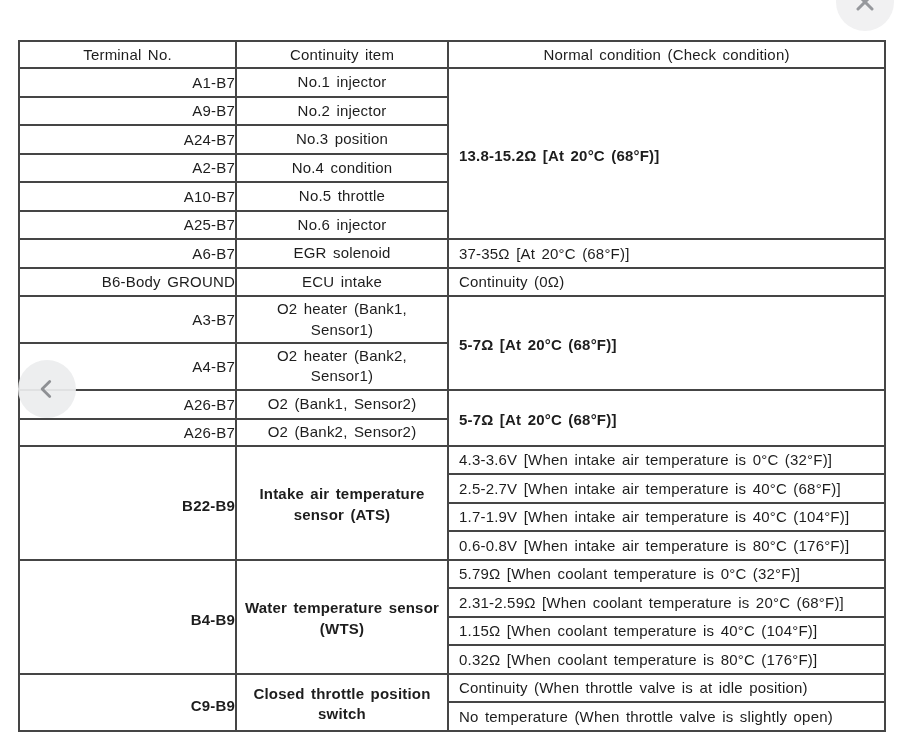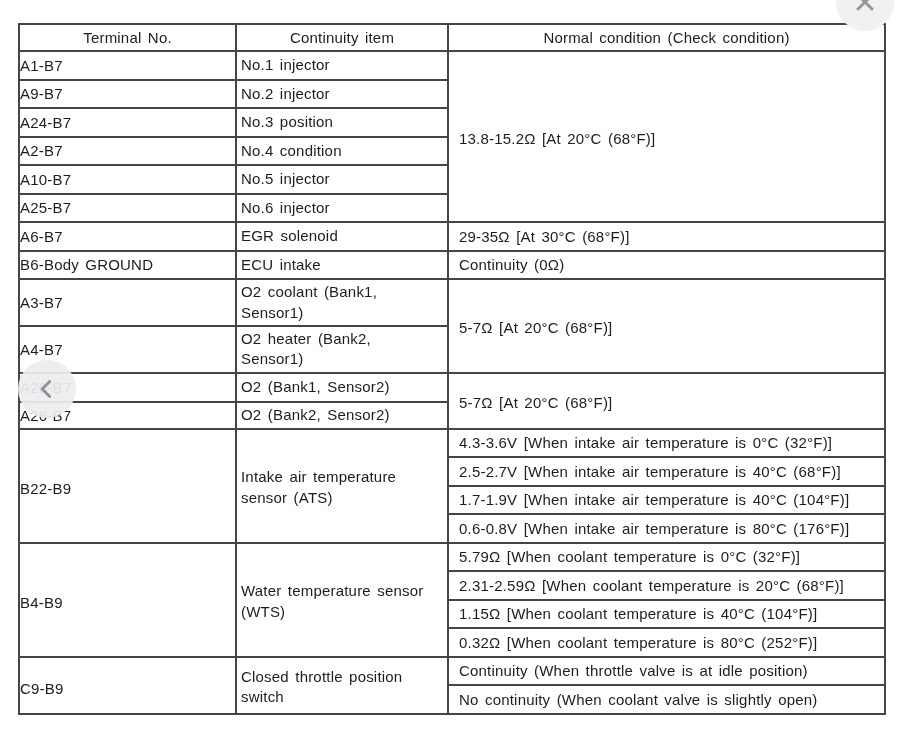--- a/index.html
+++ b/index.html
@@ -8,38 +8,38 @@
     background:#ffffff;
     font-family:"Liberation Sans", sans-serif;
   }
   .page {
     position:relative; width:901px; height:734px;
     background:#ffffff; overflow:hidden;
   }
 
   
   table.spec {
-    position:absolute; left:18px; top:23px; width:866px;
+    position:absolute; left:18px; top:40px; width:866px;
     border-collapse:collapse; table-layout:fixed;
     color:#1d1d1d; font-size:15px;
     letter-spacing:0.2px; word-spacing:2px;
     border:2px solid #353535;
   }
   table.spec th, table.spec td {
     border:2px solid #454545;
     vertical-align:middle;
     overflow:hidden;
   }
   table.spec th {
     font-weight:400; text-align:center; height:27px;
   }
-  td.term { text-align:left; }
-  td.item { white-space:pre-line; line-height:1.35; padding:2px 4px; }
+  td.term { text-align:right; }
+  td.item { text-align:center; white-space:pre-line; line-height:1.35; padding:2px 4px; }
   td.cond { text-align:left; padding:3px 10px; }
-  td.vtop { vertical-align:top; padding-top:6px; }
+  td.vtop { vertical-align:top; padding-top:6px;font-weight:bold; }
   tr.r   { height:28.5px; }
   tr.rt1 { height:47px; }
   tr.rt2 { height:46px; }
   tr.ra  { height:29px; }
   tr.rb  { height:27px; }
 
   
   .close-btn {
     position:absolute; left:836px; top:-27px;
     width:58px; height:58px; border-radius:50%;
@@ -86,42 +86,42 @@
     <tr class="r">
       <td class="term">A24-B7</td>
       <td class="item">No.3 position</td>
     </tr>
     <tr class="r">
       <td class="term">A2-B7</td>
       <td class="item">No.4 condition</td>
     </tr>
     <tr class="r">
       <td class="term">A10-B7</td>
-      <td class="item">No.5 injector</td>
+      <td class="item">No.5 throttle</td>
     </tr>
     <tr class="r">
       <td class="term">A25-B7</td>
       <td class="item">No.6 injector</td>
     </tr>
 
     <tr class="r">
       <td class="term">A6-B7</td>
       <td class="item">EGR solenoid</td>
-      <td class="cond">29-35Ω [At 30°C (68°F)]</td>
+      <td class="cond">37-35Ω [At 20°C (68°F)]</td>
     </tr>
 
     <tr class="r">
       <td class="term">B6-Body GROUND</td>
       <td class="item">ECU intake</td>
       <td class="cond">Continuity (0Ω)</td>
     </tr>
 
     <tr class="rt1">
       <td class="term">A3-B7</td>
-      <td class="item">O2 coolant (Bank1,
+      <td class="item">O2 heater (Bank1,
 Sensor1)</td>
       <td class="cond vtop" rowspan="2">5-7Ω [At 20°C (68°F)]</td>
     </tr>
     <tr class="rt2">
       <td class="term">A4-B7</td>
       <td class="item">O2 heater (Bank2,
 Sensor1)</td>
     </tr>
 
     <tr class="ra">
@@ -156,31 +156,31 @@
 (WTS)</td>
       <td class="cond">5.79Ω [When coolant temperature is 0°C (32°F)]</td>
     </tr>
     <tr class="r">
       <td class="cond">2.31-2.59Ω [When coolant temperature is 20°C (68°F)]</td>
     </tr>
     <tr class="r">
       <td class="cond">1.15Ω [When coolant temperature is 40°C (104°F)]</td>
     </tr>
     <tr class="r">
-      <td class="cond">0.32Ω [When coolant temperature is 80°C (252°F)]</td>
+      <td class="cond">0.32Ω [When coolant temperature is 80°C (176°F)]</td>
     </tr>
 
     <tr class="r">
       <td class="term vtop" rowspan="2">C9-B9</td>
       <td class="item vtop" rowspan="2">Closed throttle position
 switch</td>
       <td class="cond">Continuity (When throttle valve is at idle position)</td>
     </tr>
     <tr class="r">
-      <td class="cond">No continuity (When coolant valve is slightly open)</td>
+      <td class="cond">No temperature (When throttle valve is slightly open)</td>
     </tr>
   </tbody>
     </table>
 
   <div class="close-btn">
     <svg class="btn-glyph" width="24" height="24" viewBox="0 0 24 24">
       <line x1="5" y1="5" x2="19" y2="19" stroke="#96989c" stroke-width="3" stroke-linecap="round"></line>
       <line x1="19" y1="5" x2="5" y2="19" stroke="#96989c" stroke-width="3" stroke-linecap="round"></line>
     </svg>
   </div>

